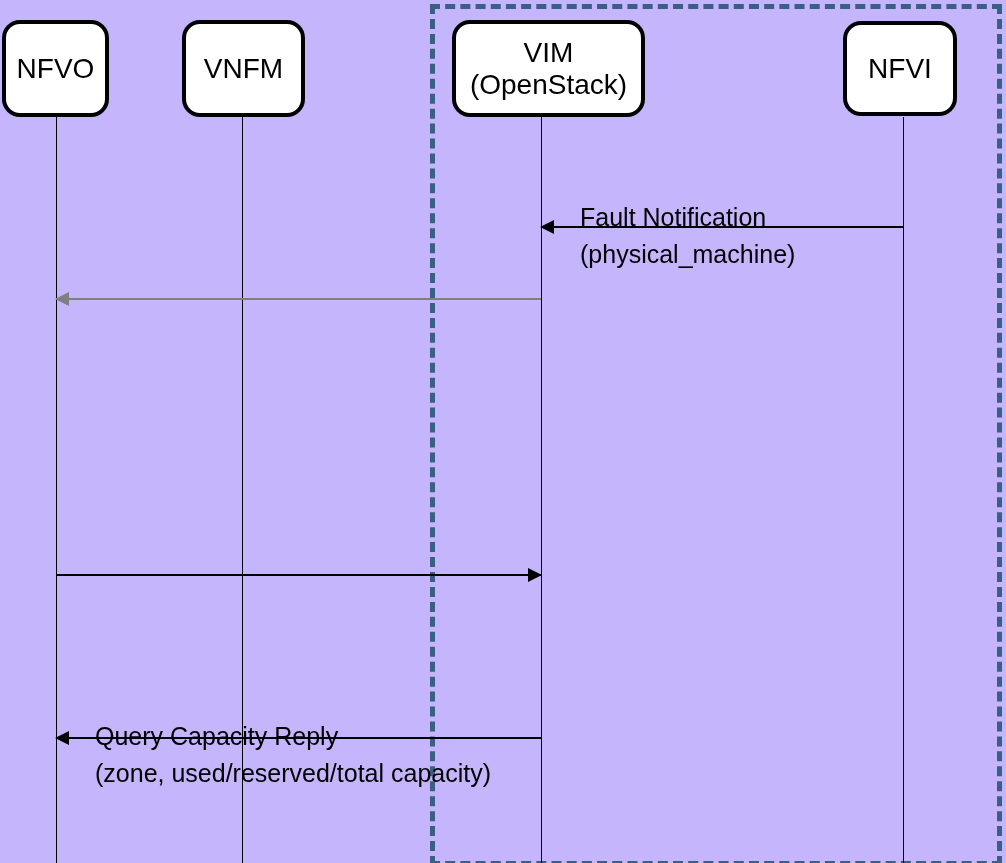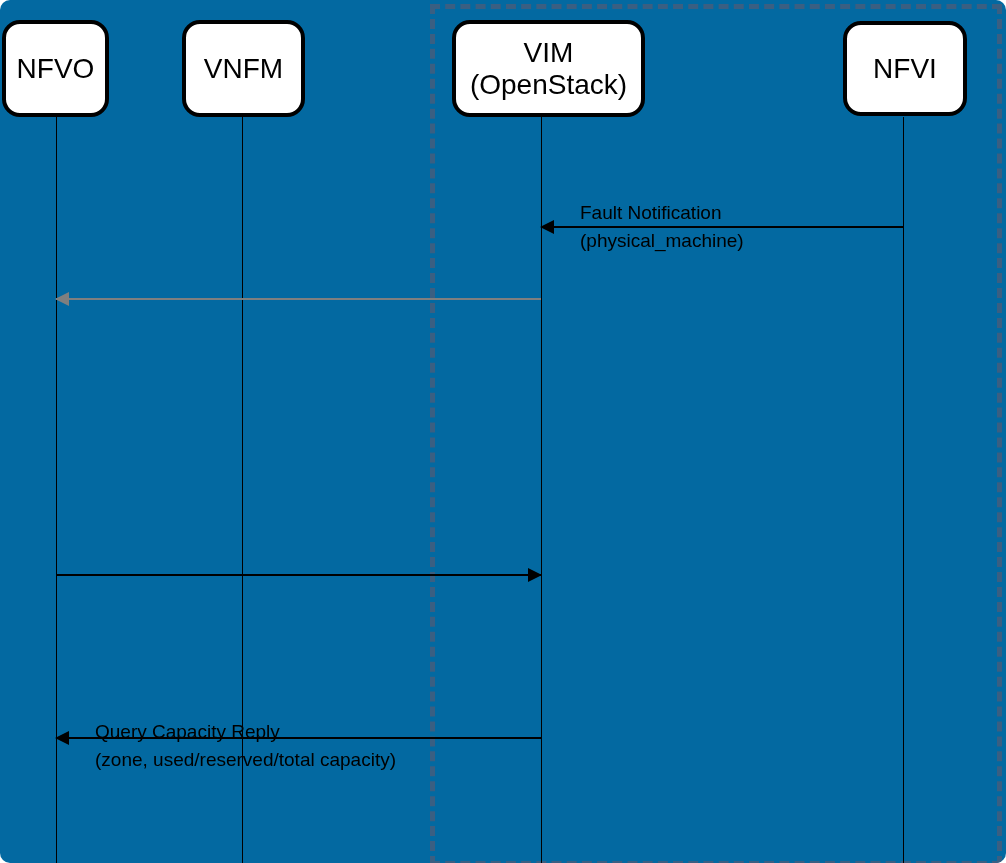--- a/index.html
+++ b/index.html
@@ -89,49 +89,49 @@
     left: -1px;
     transform: translateY(-50%);
     border-right-width: 14px;
     border-right-style: solid;
   }
 
   
   .msg-text {
     position: absolute;
     color: #000000;
-    font-size: 19px;
+    font-size: 25px;
     line-height: 1.48;
     white-space: pre-line;
     z-index: 4;
   }
 </style>
 </head>
 <body>
 
-<div id="canvas" style="width: 1006px; height: 863px; background: #0369a1; border-radius: 10px;">
+<div id="canvas" style="width: 1006px; height: 863px; background: #c4b5fd;">
 
   <div class="boundary" id="boundary-box" style="left: 430px; top: 4px; width: 572px; height: 862px; border-color: rgb(58, 95, 130);"></div>
 
   <div class="lifeline" id="lifeline-0" style="left: 56px; top: 117px; height: 746px; background: rgb(0, 0, 0);"></div>
   <div class="lifeline" id="lifeline-1" style="left: 242px; top: 117px; height: 746px; background: rgb(0, 0, 0);"></div>
   <div class="lifeline" id="lifeline-2" style="left: 541px; top: 117px; height: 746px; background: rgb(0, 0, 0);"></div>
   <div class="lifeline" id="lifeline-3" style="left: 903px; top: 117px; height: 746px; background: rgb(0, 0, 0);"></div>
 
   <div class="actor" id="actor-0" style="left: 2px; top: 20px; width: 107px; height: 97px; border-color: rgb(0, 0, 0);">
     <span class="label">NFVO</span>
   </div>
   <div class="actor" id="actor-1" style="left: 182px; top: 20px; width: 123px; height: 97px; border-color: rgb(0, 0, 0); justify-content: center;">
     <span class="label">VNFM</span>
   </div>
   <div class="actor" id="actor-2" style="left: 452px; top: 20px; width: 193px; height: 97px; border-color: rgb(0, 0, 0);">
     <span class="label">VIM
 (OpenStack)</span>
   </div>
-  <div class="actor" id="actor-3" style="left: 843px; top: 21px; width: 124px; height: 95px; border-color: rgb(0, 0, 0);">
+  <div class="actor" id="actor-3" style="left: 843px; top: 21px; width: 114px; height: 95px; border-color: rgb(0, 0, 0);">
     <span class="label">NFVI</span>
   </div>
 
   <div class="msg to-left" id="msg-0" style="left: 541px; top: 226px; width: 362px;">
     <div class="line" style="background: rgb(0, 0, 0);"></div>
     <div class="head" style="border-right-color: rgb(0, 0, 0);"></div>
   </div>
   <div class="msg to-left" id="msg-1" style="left: 56px; top: 298px; width: 485px;">
     <div class="line" style="background: rgb(127, 127, 127);"></div>
     <div class="head" style="border-right-color: rgb(127, 127, 127);"></div>

